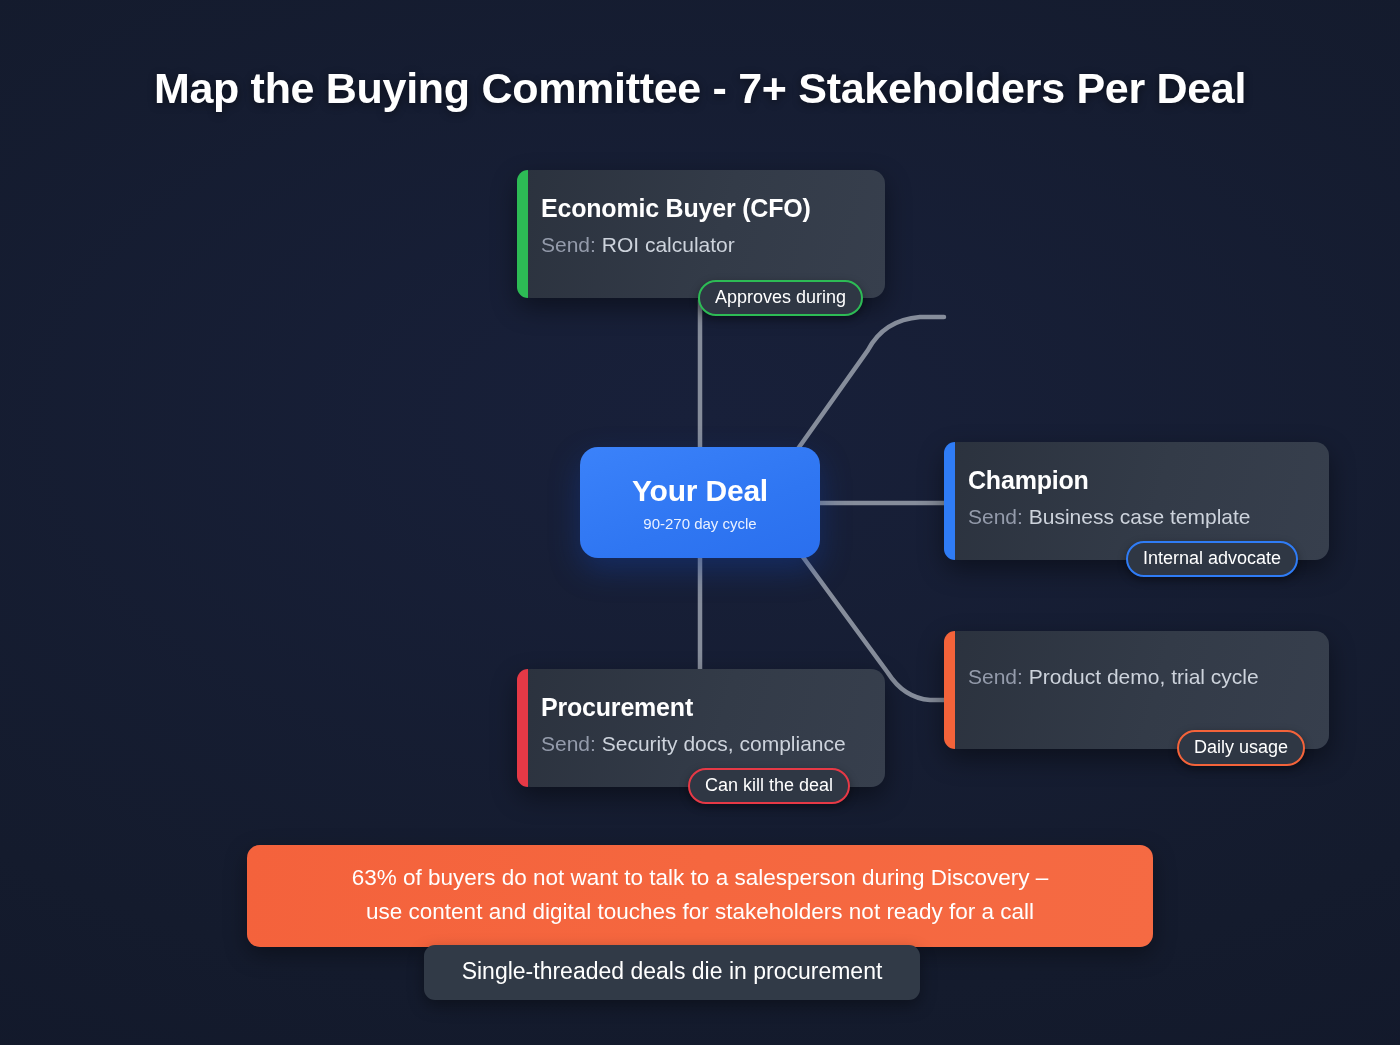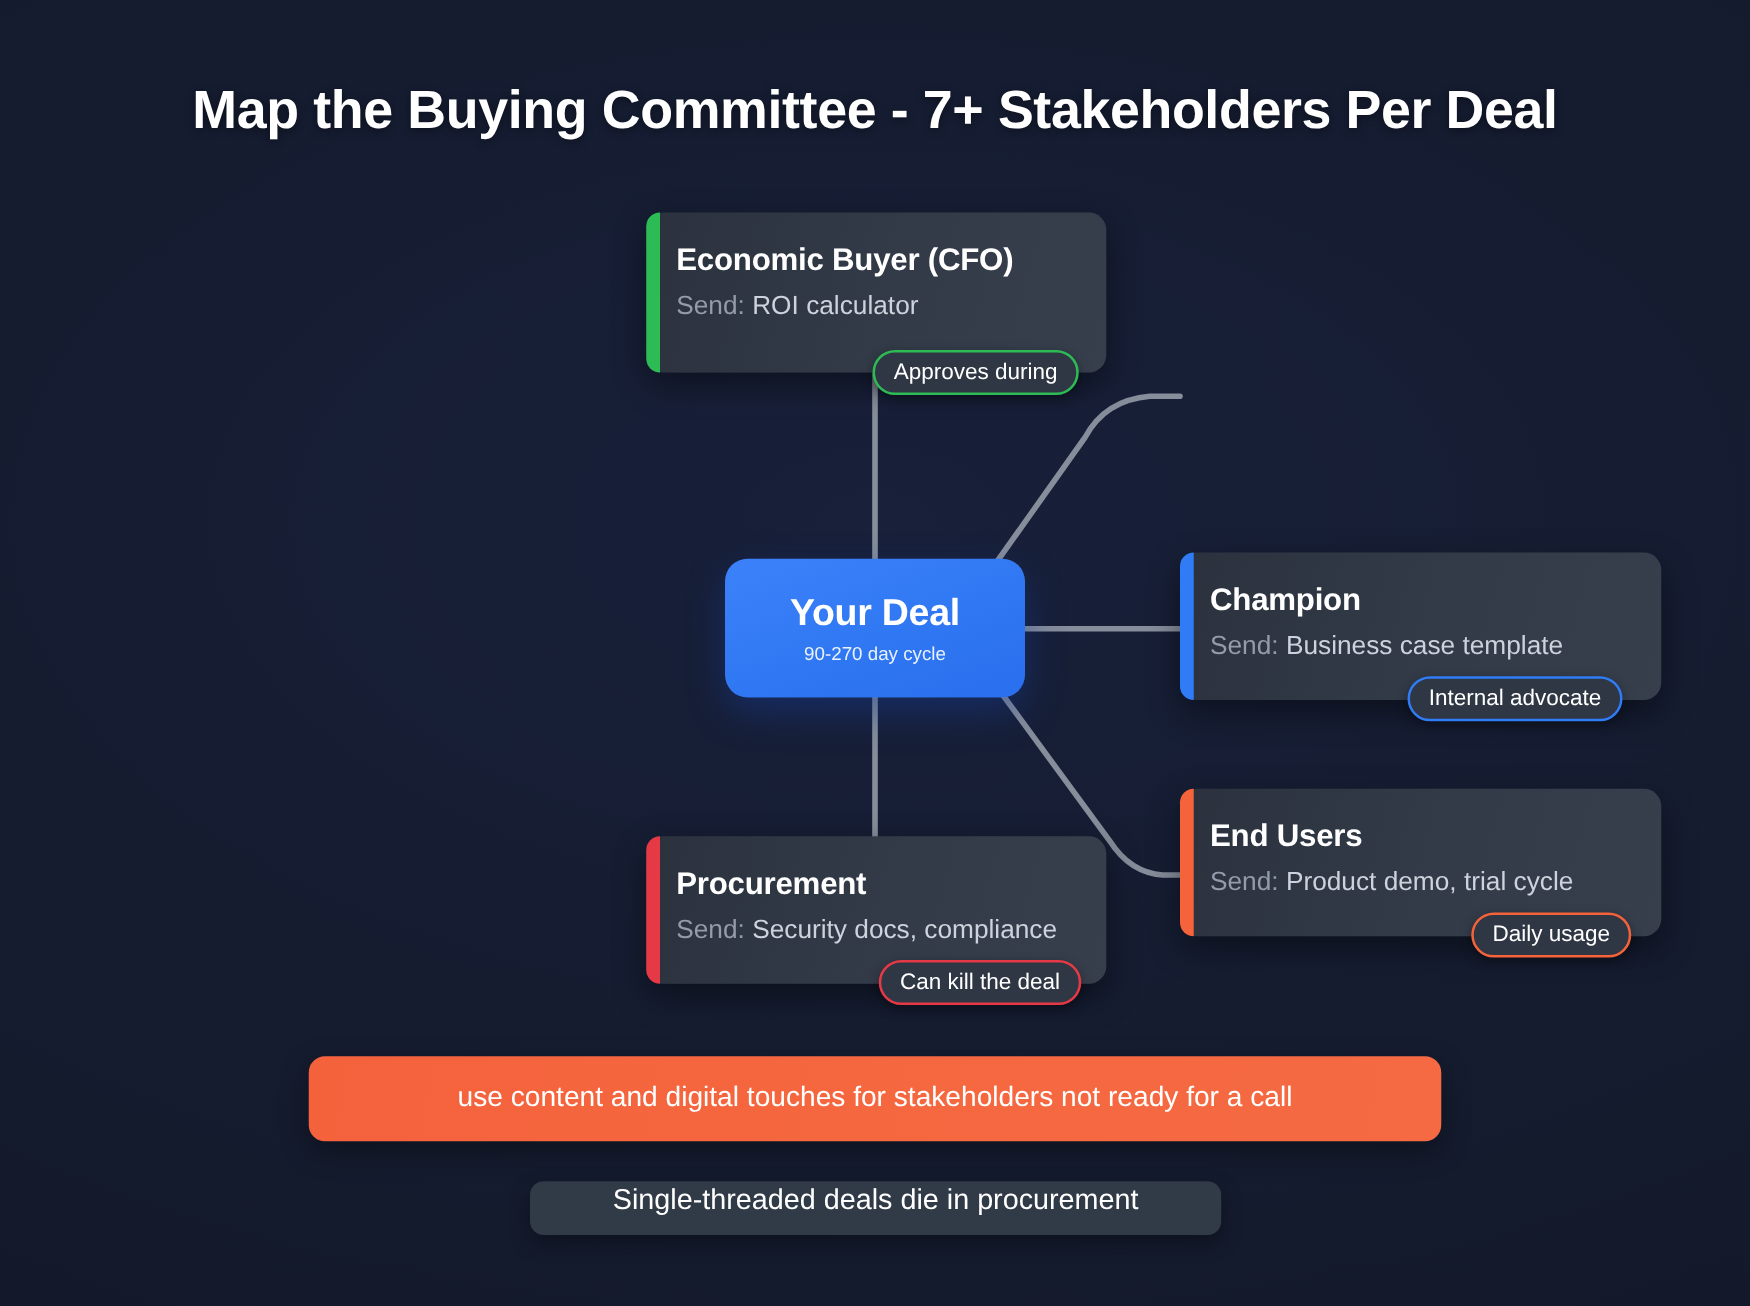--- a/index.html
+++ b/index.html
@@ -136,22 +136,22 @@
     font-size: 22.5px;
     line-height: 1.5;
     text-align: center;
     box-shadow: 0 8px 22px rgba(0,0,0,.35);
   }
 
   #tagline-pill {
     position: absolute;
     left: 424px;
     top: 945px;
-    width: 553px;
-    padding: 1px 0 15px;
+    width: 496px;
+    padding: 13px 0 15px;
     border-radius: 11px;
     background: #313a47;
     color: #ffffff;
     font-size: 23px;
     text-align: center;
     box-shadow: 0 6px 16px rgba(0,0,0,.35);
   }
 </style>
 </head>
 <body>
@@ -194,45 +194,45 @@
         <span class="lbl">Send:</span>
         <span>Business case template</span>
       </div>
     </div>
     <div class="badge" style="right:31px; bottom:-17px; border-color:#2f7cf6;">Internal advocate</div>
   </div>
 
   <div class="card" style="left:944px; top:631px; width:385px; height:118px;">
     <div class="accent" style="background:#f4633a;"></div>
     <div class="body">
-      <div class="role">End Users</div>
       <div class="send">
         <span class="lbl">Send:</span>
         <span>Product demo, trial cycle</span>
       </div>
     </div>
     <div class="badge" style="right:24px; bottom:-17px; border-color:#f4633a;">Daily usage</div>
   </div>
 
   <div class="card" style="left:517px; top:669px; width:368px; height:118px;">
     <div class="accent" style="background:#e63946;"></div>
     <div class="body">
       <div class="role">Procurement</div>
       <div class="send">
         <span class="lbl">Send:</span>
         <span>Security docs, compliance</span>
       </div>
     </div>
-    <div class="badge" style="right:20px; bottom:-17px; border-color:#e63946;">Can kill the deal</div>
+    <div class="badge" style="right:35px; bottom:-17px; border-color:#e63946;">Can kill the deal</div>
   </div>
 
   <div id="center-node">
     <div class="cn-title">Your Deal</div>
     <div class="cn-sub">90-270 day cycle</div>
   </div>
 
   <div id="stat-banner">
+    <div>63% of buyers do not want to talk to a salesperson during Discovery –</div>
     <div>use content and digital touches for stakeholders not ready for a call</div>
   </div>
 
   <div id="tagline-pill">Single-threaded deals die in procurement</div>
 
 </div>
 
 </body></html>

